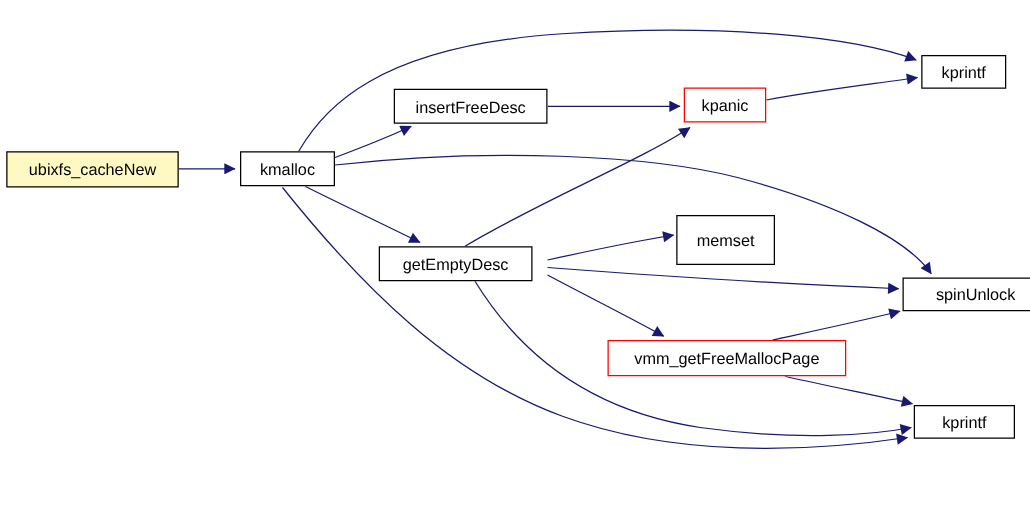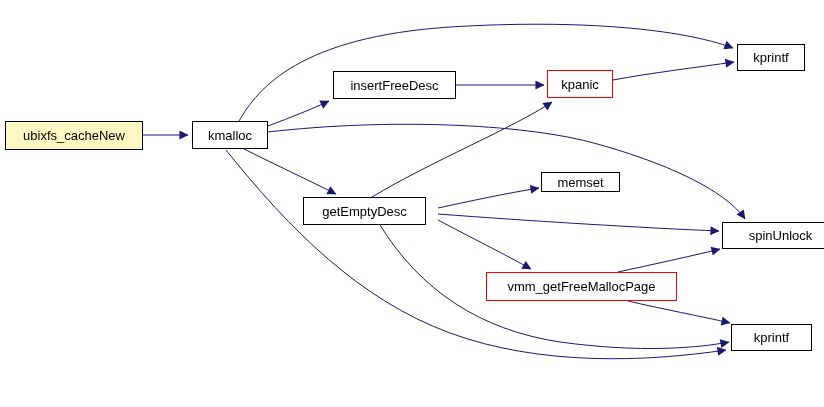--- a/index.html
+++ b/index.html
@@ -47,37 +47,37 @@
   </svg>
 
   <div class="node root" style="left:5px;   top:121px; width:138px; height:29px;">
     <span>ubixfs_cacheNew</span>
   </div>
 
   <div class="node" style="left:192px; top:121px; width:76px;  height:28px;">
     <span>kmalloc</span>
   </div>
 
-  <div class="node" style="left:315px; top:71px;  width:123px; height:28px;margin-left:18px;">
+  <div class="node" style="left:315px; top:71px;  width:123px; height:28px;">
     <span>insertFreeDesc</span>
   </div>
 
   <div class="node" style="left:737px; top:44px; width:68px; height:27px;">
     <span>kprintf</span>
   </div>
 
   <div class="node red" style="left:547px; top:70px; width:66px; height:28px;">
     <span>kpanic</span>
   </div>
 
   <div class="node" style="left:303px; top:197px; width:123px; height:28px;">
     <span>getEmptyDesc</span>
   </div>
 
-  <div class="node" style="left:541px; top:172px; width:79px; height:20px;">
+  <div class="node" style="left:541px; top:172px; width:79px; height:40px;">
     <span>memset</span>
   </div>
 
   <div class="node" style="left:722px; top:222px; width:117px; height:27px;">
     <span>spinUnlock</span>
   </div>
 
   <div class="node red" style="left:486px; top:272px; width:191px; height:29px;">
     <span>vmm_getFreeMallocPage</span>
   </div>

